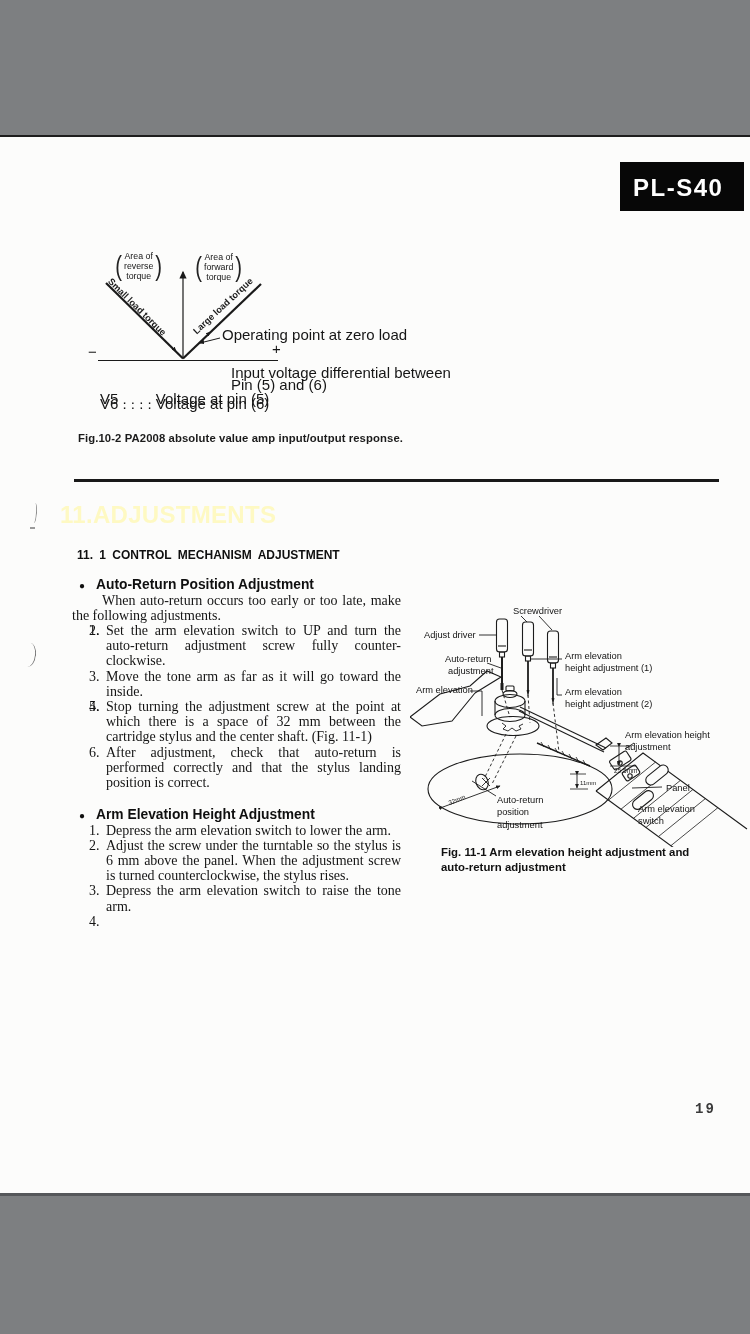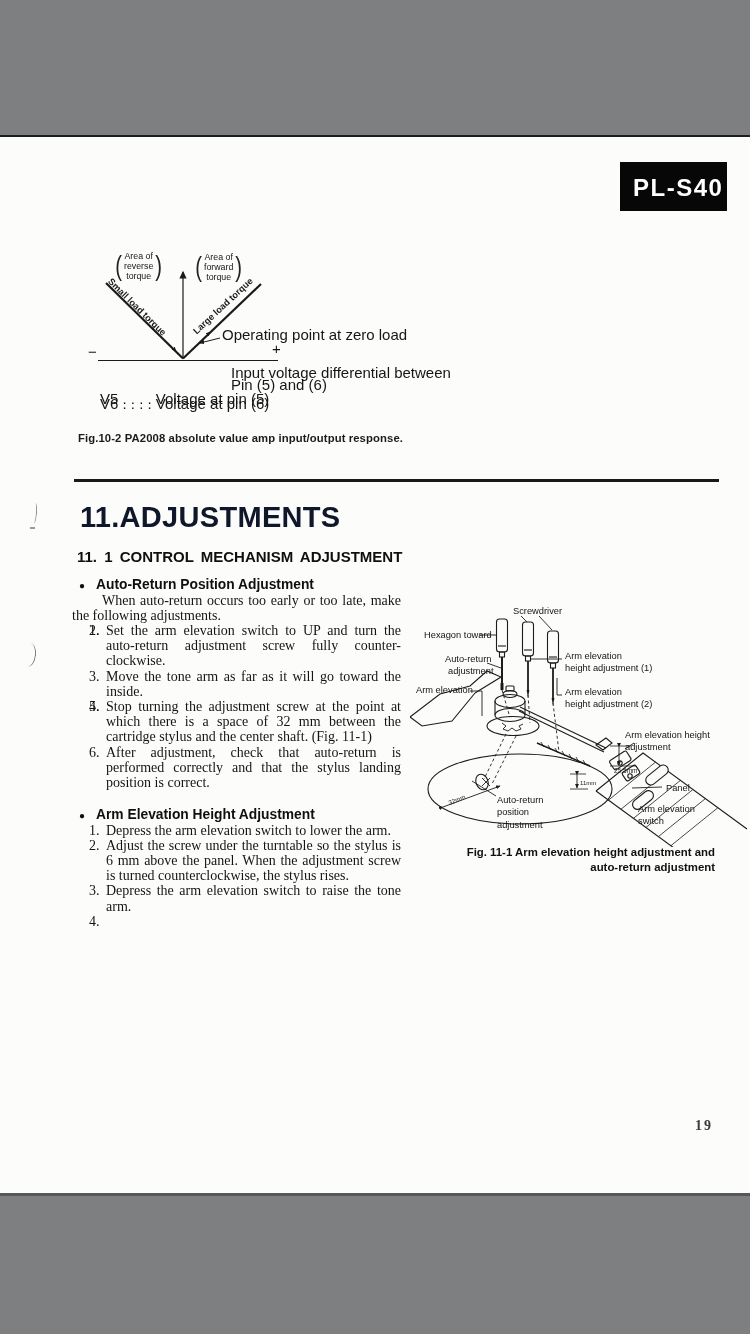--- a/index.html
+++ b/index.html
@@ -14,21 +14,21 @@
 
   
   .page {
     position:absolute; left:0; top:135px; width:750px; height:1061px;
     background:#fcfcfb;
     border-top:2px solid #1d1d1d;
     border-bottom:3px solid #55575a;
   }
 
   
-  .model-box { left:620px; top:162px; width:107px; height:49px; background:#070707; overflow:hidden; }
+  .model-box { left:620px; top:162px; width:124px; height:49px; background:#070707; overflow:hidden; }
   .model-box span {
     position:absolute; left:13px; top:12px; white-space:nowrap;
     font-weight:bold; font-size:24px; letter-spacing:1.5px; color:#fff;
   }
 
   
   .fig102 { left:80px; top:245px; width:330px; height:178px; }
   .fig102 svg { position:absolute; left:0; top:0; }
   .fig102 .lbl { position:absolute; font-size:15px; line-height:11.5px; color:#161616; white-space:nowrap; }
   .paren-group { position:absolute; display:flex; align-items:center; }
@@ -41,22 +41,22 @@
   .iv-lbl  { left:151px; top:122px; }
   .v5-lbl  { left:20px; top:148px; font-size:10px; }
   .v6-lbl  { left:20px; top:153px; font-size:10px; }
   .ax-minus{ left:8px;  top:101px; font-size:13px; }
   .ax-plus { left:192px; top:98px; font-size:12px; }
 
   .cap102 { left:78px; top:432px; font-size:11.3px; font-weight:600; letter-spacing:.1px; }
 
   .divider { left:74px; top:479px; width:645px; height:3px; background:#191919; }
 
-  .h1 { left:80px; top:501px; font-size:29px; font-weight:800; letter-spacing:.3px; color:#0f172a; }
-  .h2 { left:77px; top:548px; font-size:15px; font-weight:bold; word-spacing:3px; color:#0f0f0f; }
+  .h1 { left:60px; top:501px; font-size:24px; font-weight:800; letter-spacing:.3px; color:#fef9c3; }
+  .h2 { left:77px; top:548px; font-size:12px; font-weight:bold; word-spacing:3px; color:#0f0f0f; }
 
   
   .col {
     left:72px; top:577px; width:329px;
     font-family:"Liberation Serif", serif;
     font-size:14px; line-height:15.2px; color:#141414;
     text-align:justify;
   }
   .bhead {
     font-family:"Liberation Sans", sans-serif;
@@ -82,28 +82,28 @@
   .l-haj         { left:215px; top:134px; }
   .l-panel       { left:256px; top:187px; }
   .l-sw          { left:228px; top:208px; }
   .l-arp         { left:87px;  top:199px; line-height:12px; }
   .dim { position:absolute; font-size:6.5px; color:#1a1a1a; }
   .d-255 { left:204px; top:172px; }
   .d-11  { left:170px; top:185px; font-size:6px; }
   .d-32  { left:38px; top:201px; font-size:6.3px; transform:rotate(-21deg); }
 
   .cap11 {
-    left:441px; top:845px; width:274px; text-align:right;
+    left:441px; top:845px; width:274px; text-align:left;
     font-size:11.4px; font-weight:600; line-height:14.5px; color:#111;
   }
 
   .pagenum {
     left:695px; top:1101px;
-    font-family:Liberation Serif, serif;
-    font-size:14px; font-weight:bold; letter-spacing:2px; color:#3a3a3a;margin-top:17px;
+    font-family:Liberation Mono, monospace;
+    font-size:14px; font-weight:bold; letter-spacing:2px; color:#3a3a3a;
   }
 
   
   .art1 { left:33px; top:503px; width:4px; height:20px; border-right:1px solid #8a8a8a; border-radius:0 60% 60% 0 / 0 50% 50% 0; transform:rotate(4deg); }
   .art1b{ left:30px; top:527px; width:5px; height:2px; background:#9a9a9a; }
   .art2 { left:27px; top:643px; width:9px; height:24px; border-right:1.4px solid #777; border-radius:0 80% 80% 0 / 0 50% 50% 0; transform:rotate(6deg); }
 </style>
 </head>
 <body>
 
@@ -314,21 +314,21 @@
       <line x1="209" y1="152" x2="209" y2="170" stroke-width=".9" marker-start="url(#a2)" marker-end="url(#a2)"></line>
       <line x1="200" y1="151" x2="221" y2="151" stroke-width=".8"></line>
       <line x1="200" y1="171" x2="226" y2="171" stroke-width=".8"></line>
       <line x1="167" y1="180" x2="167" y2="193" stroke-width=".9" marker-start="url(#a2)" marker-end="url(#a2)"></line>
       <line x1="160" y1="179" x2="176" y2="179" stroke-width=".8"></line>
       <line x1="160" y1="194" x2="178" y2="194" stroke-width=".8"></line>
     </g>
   </svg>
 
   <div class="lbl l-screwdriver">Screwdriver</div>
-  <div class="lbl l-hexagon">Hexagon toward</div>
+  <div class="lbl l-hexagon">Adjust driver</div>
   <div class="lbl l-autoret">
     <div>Auto-return</div>
     <div style="padding-left:3px">adjustment</div>
   </div>
   <div class="lbl l-armel">Arm elevation</div>
   <div class="lbl l-h1">
     <div>Arm elevation</div>
     <div>height adjustment (1)</div>
   </div>
   <div class="lbl l-h2">

